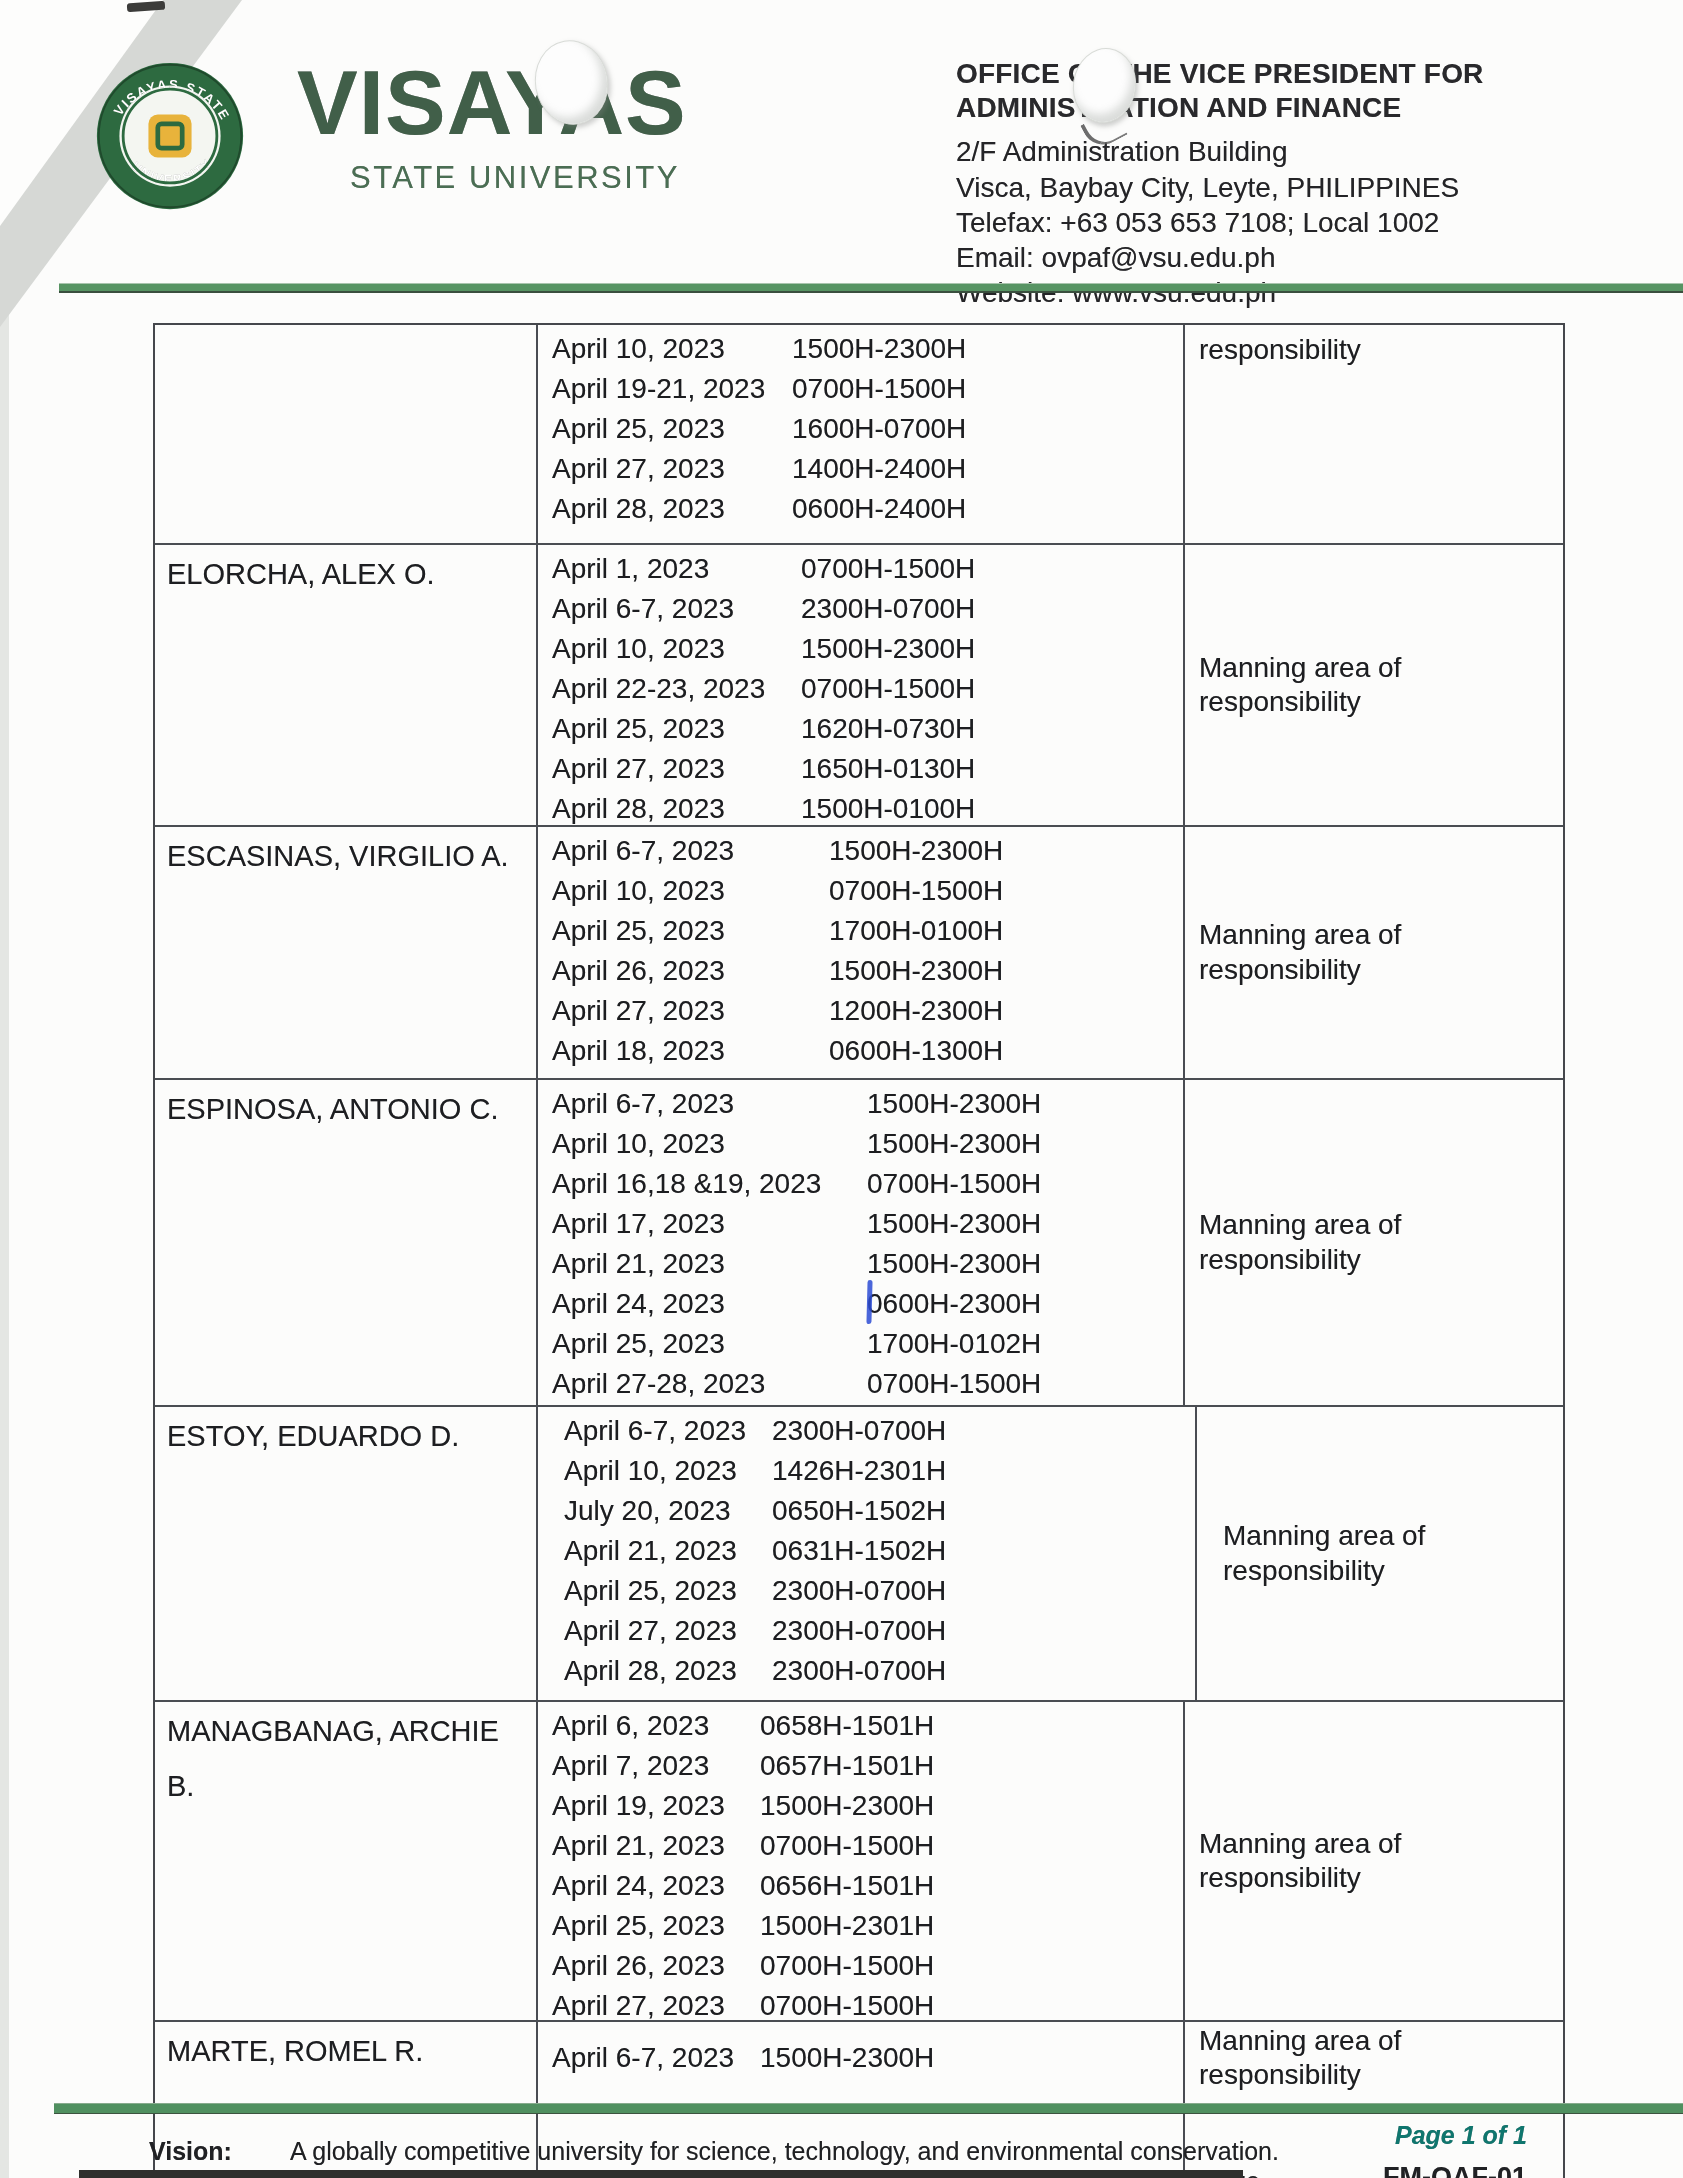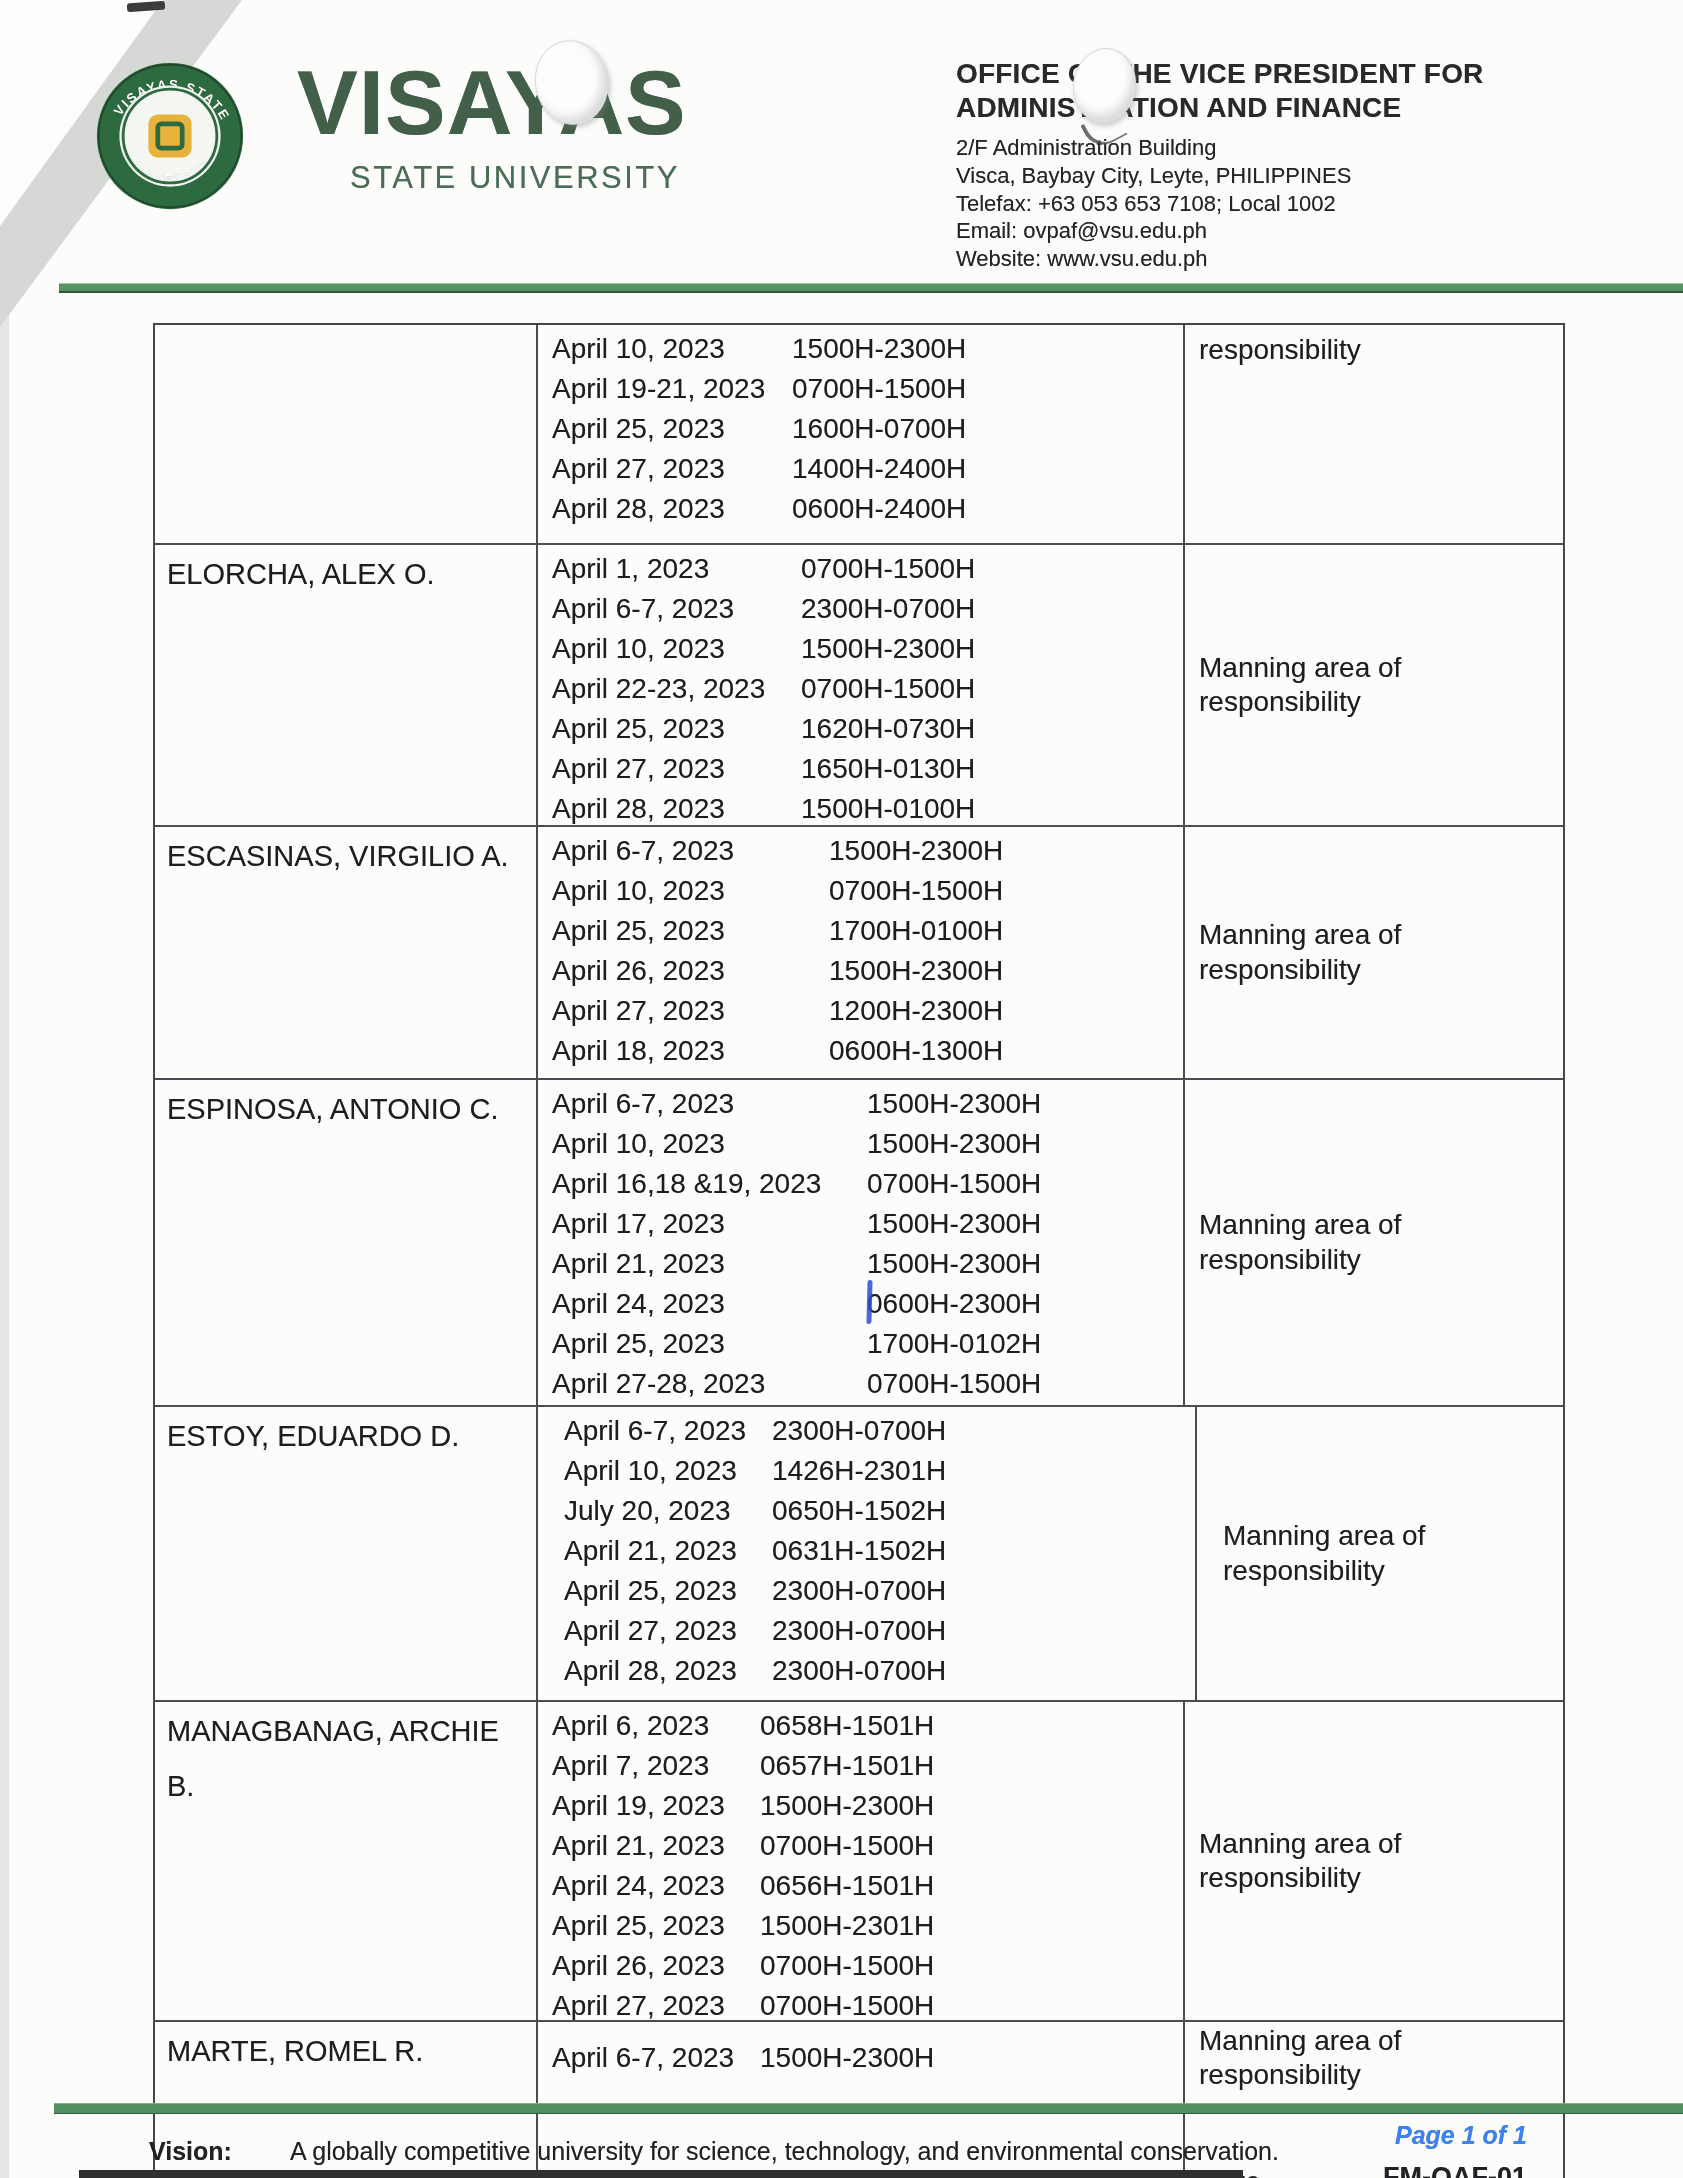--- a/index.html
+++ b/index.html
@@ -30,21 +30,21 @@
     border-bottom-left-radius:22px;transform:rotate(-28deg);opacity:.8;}
   .bottom-bar{position:absolute;left:79px;top:2170px;width:1164px;height:9px;background:#2f2f2d;}
 
   
   .seal{position:absolute;left:95px;top:61px;width:150px;height:150px;}
   .wordmark{position:absolute;left:297px;top:57px;}
   .wm-main{font-size:91px;font-weight:700;letter-spacing:1px;color:#415f49;line-height:1;}
   .wm-sub{font-size:31px;font-weight:400;letter-spacing:2.5px;color:#4a6e53;margin:14px 0 0 53px;line-height:1;}
   .office{position:absolute;left:956px;top:57px;width:614px;}
   .office-title{font-size:28px;font-weight:700;color:#29292c;line-height:1.22;letter-spacing:0.2px;}
-  .office-lines{margin-top:9px;font-size:22px;color:#242427;line-height:1.26;}
+  .office-lines{margin-top:9px;font-size:28px;color:#242427;line-height:1.26;}
   .rule-top{position:absolute;left:59px;top:283px;width:1624px;height:7px;background:#579463;
     border-top:1px solid #a9c4ad;border-bottom:2px solid #3a4f3e;}
 
   
   .roster-table{position:absolute;left:153px;top:323px;width:1412px;height:2164px;
     border:2px solid #45474c;box-sizing:border-box;display:flex;flex-direction:column;
     background:transparent;}
   .trow{display:grid;grid-template-columns:383px 647px 381px;box-sizing:border-box;
     border-bottom:2px solid #4a4d52;overflow:hidden;}
   .trow:last-child{border-bottom:none;flex:1;}
@@ -72,21 +72,21 @@
     background:#2b4bd4;opacity:.85;border-radius:3px;transform:rotate(1.5deg);}
   .remark-cell{display:flex;align-items:center;padding:0 10px 0 14px;font-size:28px;color:#1d1e21;line-height:1.22;}
   .trow:nth-child(1) .remark-cell{align-items:flex-start;padding-top:8px;}
   .trow:nth-child(7) .remark-cell{align-items:flex-start;padding-top:2px;}
   .remark-text{width:210px;}
 
   
   .rule-bottom{position:absolute;left:54px;top:2103px;width:1629px;height:9px;background:#509060;
     border-top:1px solid #87ab8d;border-bottom:1px solid #3c533f;}
   .page-label{position:absolute;left:1307px;top:2121px;width:220px;text-align:right;
-    font-size:25px;font-style:italic;font-weight:700;color:#3b82f6;}
+    font-size:25px;font-style:italic;font-weight:700;color:#0f766e;}
   .form-code{position:absolute;left:1307px;top:2162px;width:220px;text-align:right;
     font-size:27px;font-weight:700;color:#202124;}
   .vm-block{position:absolute;left:149px;top:2136px;width:1139px;}
   .vm-row{display:grid;grid-template-columns:141px auto;column-gap:0;height:30px;align-items:center;}
   .vm-label{font-size:25px;font-weight:700;color:#202124;}
   .vm-text{font-size:25px;color:#1f2023;white-space:nowrap;}
 </style>
 </head>
 <body>
 

